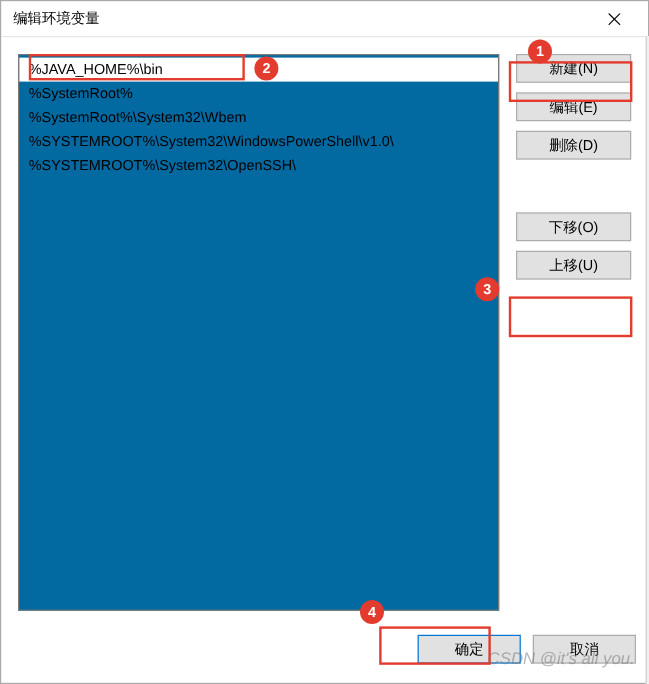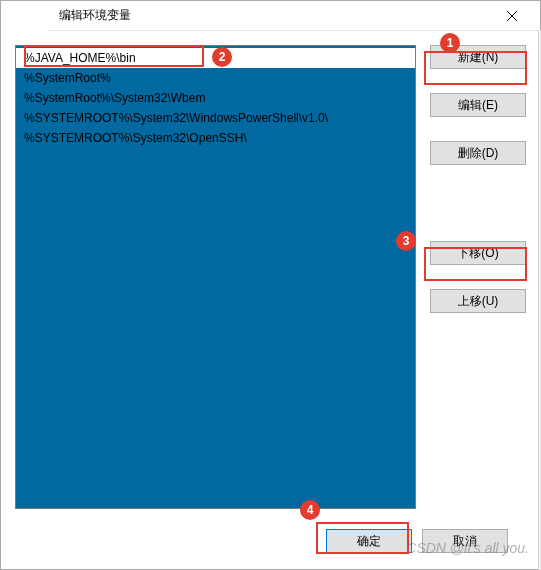--- a/index.html
+++ b/index.html
@@ -20,21 +20,20 @@
       display: flex;
       flex-direction: column;
     }
     .titlebar {
       display: flex;
       align-items: center;
       justify-content: space-between;
       padding: 4px 8px 4px 10px;
       border-bottom: 1px solid #e5e5e5;
       height: 30px;
-      margin-left: 48px;
     }
     .titlebar-title {
       font-size: 12px;
       color: #000;
     }
     .close-btn {
       width: 40px;
       height: 26px;
       display: flex;
       align-items: center;
@@ -64,39 +63,39 @@
       white-space: nowrap;
       cursor: default;
     }
     .list-item.selected {
       background: #fff;
     }
     .side-buttons {
       width: 96px;
       display: flex;
       flex-direction: column;
-      gap: 24px;
+      gap: 8px;
     }
     .btn {
       height: 24px;
       border: 1px solid #adadad;
       background: #e1e1e1;
       font-size: 12px;
       cursor: pointer;
       display: flex;
       align-items: center;
       justify-content: center;
       color: #000;
     }
     .spacer { height: 28px; }
     .footer {
       display: flex;
       justify-content: flex-end;
       gap: 10px;
-      padding: 10px 32px 16px 18px;
+      padding: 10px 10px 16px 18px;
     }
     .footer .btn { width: 86px; }
     .ok-btn { border: 1px solid #0078d7; }
     
     .callout {
       position: absolute;
       width: 20px;
       height: 20px;
       background: #e33b2e;
       border-radius: 50%;

